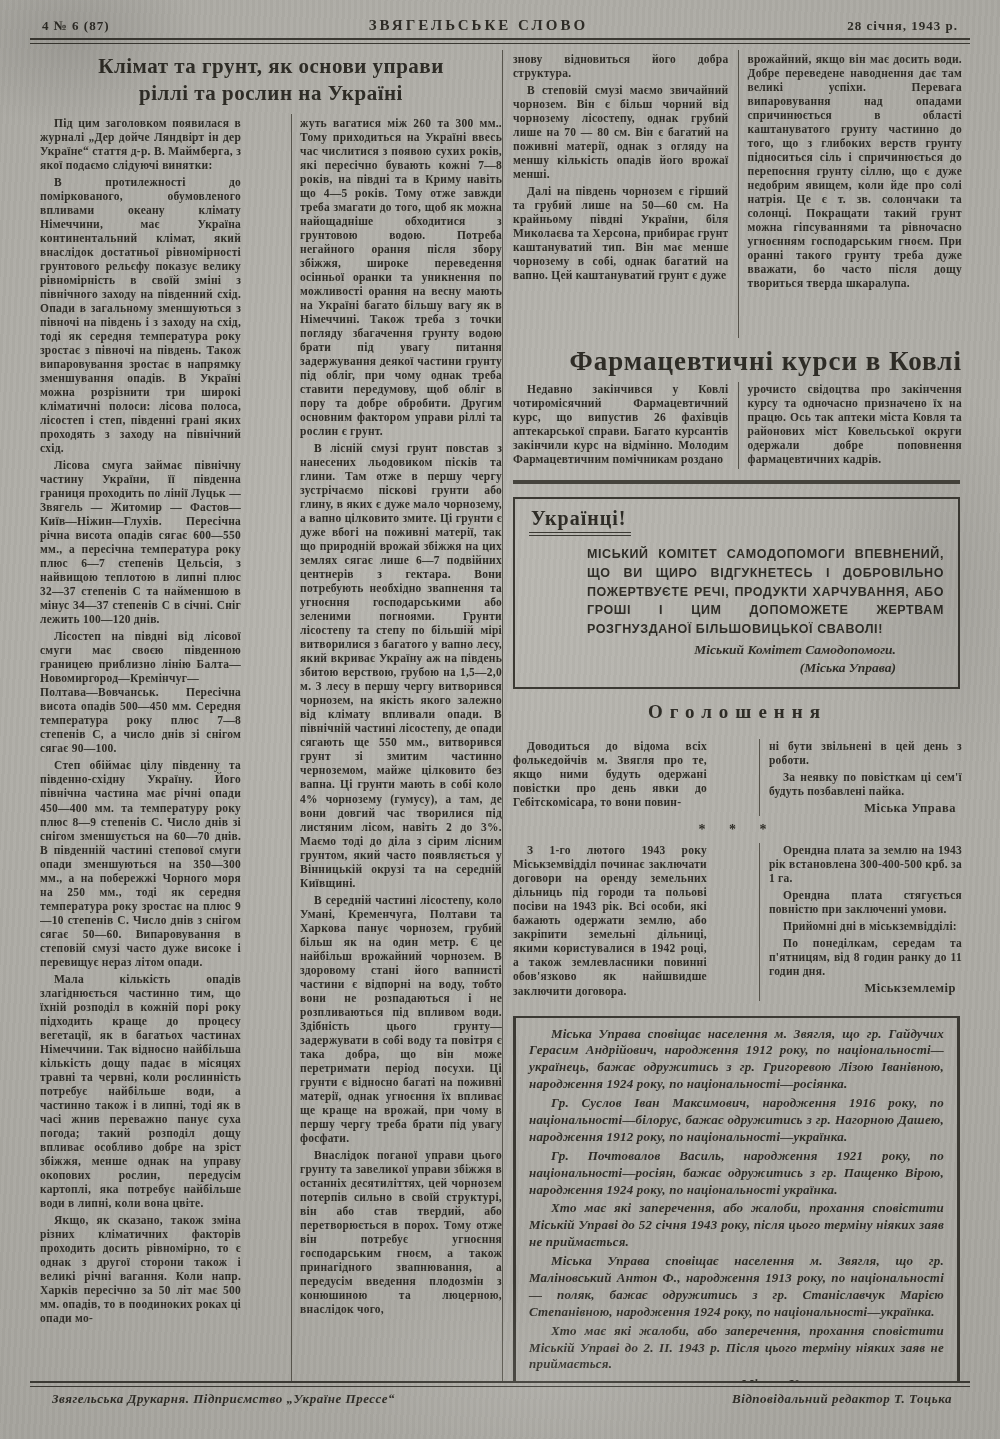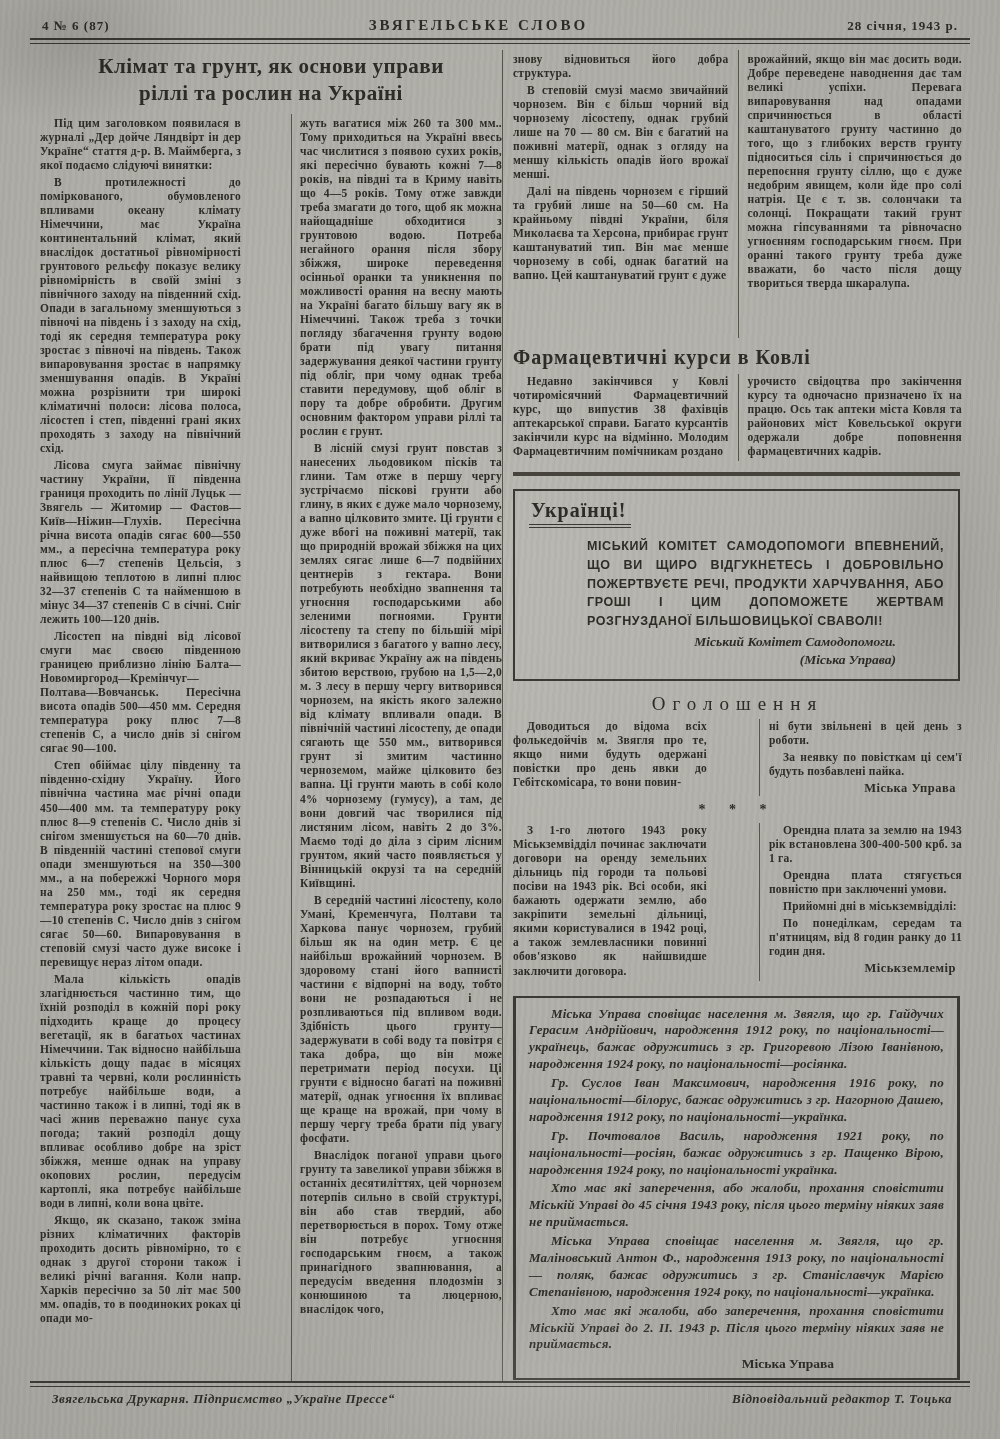--- a/index.html
+++ b/index.html
@@ -36,33 +36,33 @@
   .colA{width:50%;padding:2px 10px 0 0;}
   .colB{width:50%;padding:2px 0 0 8px;border-left:1px solid #57544c;margin-left:40px;}
   .article-cont{display:flex;min-height:288px;overflow:hidden;}
   .colC{width:50%;padding:2px 9px 0 0;}
   .colD{width:50%;padding:2px 0 0 9px;border-left:1px solid #57544c;}
 
   .para{margin:0 0 3px 0;font-size:11.5px;line-height:1.22;text-align:justify;font-weight:bold;letter-spacing:0.25px;text-indent:14px;}
   .cont-col .para:first-child{text-indent:0;}
 
   
-  .pharma-title{text-align:left;font-size:20px;font-weight:bold;margin:8px 0 5px 0;letter-spacing:1px;}
+  .pharma-title{text-align:right;font-size:27px;font-weight:bold;margin:8px 0 5px 0;letter-spacing:1px;}
   .pharma-cols{display:flex;}
   .pharma-cols .col{padding-top:0;}
   .section-rule{height:3px;border-top:3px solid #45433c;border-bottom:1px solid #45433c;margin:11px 2px 0 0;}
 
   
   .appeal-box{border:2px solid #3b3933;margin:13px 2px 0 0;padding:8px 14px 10px 14px;}
   .appeal-title{font-size:20px;font-weight:bold;display:inline-block;border-bottom:4px double #3b3933;padding:0 4px 2px 2px;letter-spacing:1px;text-align:center;}
   .appeal-body{font-family:"Liberation Sans", sans-serif;font-weight:bold;font-size:12.5px;line-height:1.5;letter-spacing:0.6px;margin:9px 0 2px 58px;text-align:justify;}
   .appeal-sig{ text-align:right;font-style:italic;font-weight:bold;font-size:13.5px;padding-right:48px;line-height:1.35;}
 
   
-  .ogol-title{text-align:center;font-size:19px;font-weight:normal;letter-spacing:7px;margin:12px 0 4px 0;}
+  .ogol-title{text-align:center;font-size:19px;font-weight:bold;letter-spacing:7px;margin:12px 0 16px 0;}
   .notice-cols{display:flex;gap:43px;}
   .notice-left{width:50%;padding-right:9px;box-sizing:border-box;}
   .notice-right{width:50%;padding-left:9px;border-left:1px solid #57544c;box-sizing:border-box;}
   .notice-right .para,.notice-left .para{font-size:11.5px;}
   .sig{text-align:right;font-weight:bold;font-size:12.5px;letter-spacing:0.5px;margin:2px 6px 0 0;}
   .stars{text-align:center;font-size:14px;font-weight:bold;letter-spacing:10px;margin:6px 0 5px 0;}
 
   
   .marriage-box{border:2px solid #3b3933;border-left-width:3px;border-right-width:3px;margin:15px 2px 0 0;padding:8px 13px 6px 13px;}
   .marriage-box .para{font-style:italic;font-size:13px;line-height:1.3;font-weight:bold;letter-spacing:0.2px;text-indent:22px;margin-bottom:2px;}
@@ -126,21 +126,21 @@
             <p class="para">Далі на південь чорнозем є гірший та грубий лише на 50—60 см. На крайньому півдні України, біля Миколаєва та Херсона, прибирає грунт каштануватий тип. Він має менше чорнозему в собі, однак багатий на вапно. Цей каштануватий грунт є дуже</p>
           </div>
         <div class="col colD cont-col">
             <p class="para">врожайний, якщо він має досить води. Добре переведене наводнення дає там великі успіхи. Перевага випаровування над опадами спричинюється в області каштануватого грунту частинно до того, що з глибоких верств грунту підноситься сіль і спричинюється до перепоєння грунту сіллю, що є дуже недобрим явищем, коли йде про солі натрія. Це є т. зв. солончаки та солонці. Покращати такий грунт можна гіпсуваннями та рівночасно угноєнням господарським гноєм. При оранні такого грунту треба дуже вважати, бо часто після дощу твориться тверда шкаралупа.</p>
           </div>
       </div>
 
       <div class="pharma-title">Фармацевтичні курси в Ковлі</div>
       <div class="pharma-cols">
         <div class="col colC">
-            <p class="para">Недавно закінчився у Ковлі чотиромісячний Фармацевтичний курс, що випустив 38 фахівців аптекарської справи. Багато курсантів закінчили курс на відмінно. Молодим Фармацевтичним помічникам роздано</p>
+            <p class="para">Недавно закінчився у Ковлі чотиромісячний Фармацевтичний курс, що випустив 26 фахівців аптекарської справи. Багато курсантів закінчили курс на відмінно. Молодим Фармацевтичним помічникам роздано</p>
           </div>
         <div class="col colD cont-col">
             <p class="para">урочисто свідоцтва про закінчення курсу та одночасно призначено їх на працю. Ось так аптеки міста Ковля та районових міст Ковельської округи одержали добре поповнення фармацевтичних кадрів.</p>
           </div>
       </div>
 
       <div class="section-rule"></div>
 
       <div class="appeal-box">
         <div class="appeal-title">Українці!</div>
@@ -181,21 +181,21 @@
             </div>
           <div class="sig">Міськземлемір</div>
         </div>
       </div>
 
       <div class="marriage-box">
         <div>
             <p class="para">Міська Управа сповіщає населення м. Звягля, що гр. Гайдучих Герасим Андрійович, народження 1912 року, по національності—українець, бажає одружитись з гр. Григоревою Лізою Іванівною, народження 1924 року, по національності—росіянка.</p>
             <p class="para">Гр. Суслов Іван Максимович, народження 1916 року, по національності—білорус, бажає одружитись з гр. Нагорною Дашею, народження 1912 року, по національності—українка.</p>
             <p class="para">Гр. Почтовалов Василь, народження 1921 року, по національності—росіян, бажає одружитись з гр. Пащенко Вірою, народження 1924 року, по національності українка.</p>
-            <p class="para">Хто має які заперечення, або жалоби, прохання сповістити Міській Управі до 45 січня 1943 року, після цього терміну ніяких заяв не приймається.</p>
+            <p class="para">Хто має які заперечення, або жалоби, прохання сповістити Міській Управі до 52 січня 1943 року, після цього терміну ніяких заяв не приймається.</p>
             <p class="para">Міська Управа сповіщає населення м. Звягля, що гр. Маліновський Антон Ф., народження 1913 року, по національності — поляк, бажає одружитись з гр. Станіславчук Марією Степанівною, народження 1924 року, по національності—українка.</p>
             <p class="para">Хто має які жалоби, або заперечення, прохання сповістити Міській Управі до 2. II. 1943 р. Після цього терміну ніяких заяв не приймається.</p>
           </div>
         <div class="marriage-sig">Міська Управа</div>
       </div>
 
       <div class="invalid-notice">
         <span class="invalid-label">Вважати недійсною:</span>
         <span>круглу печатку Звягельської Райспоживспілки.</span>
       </div>

